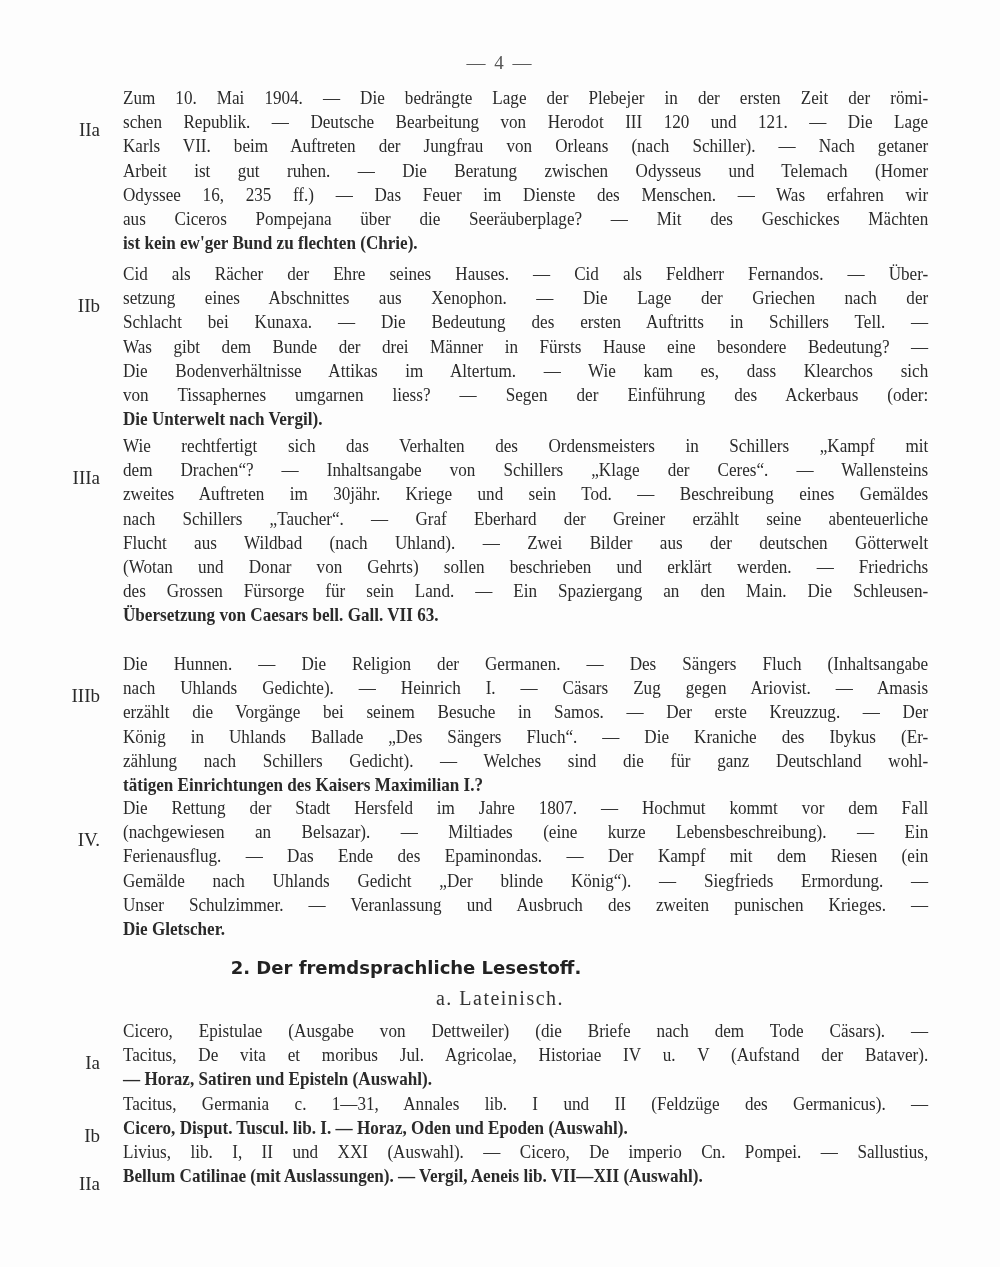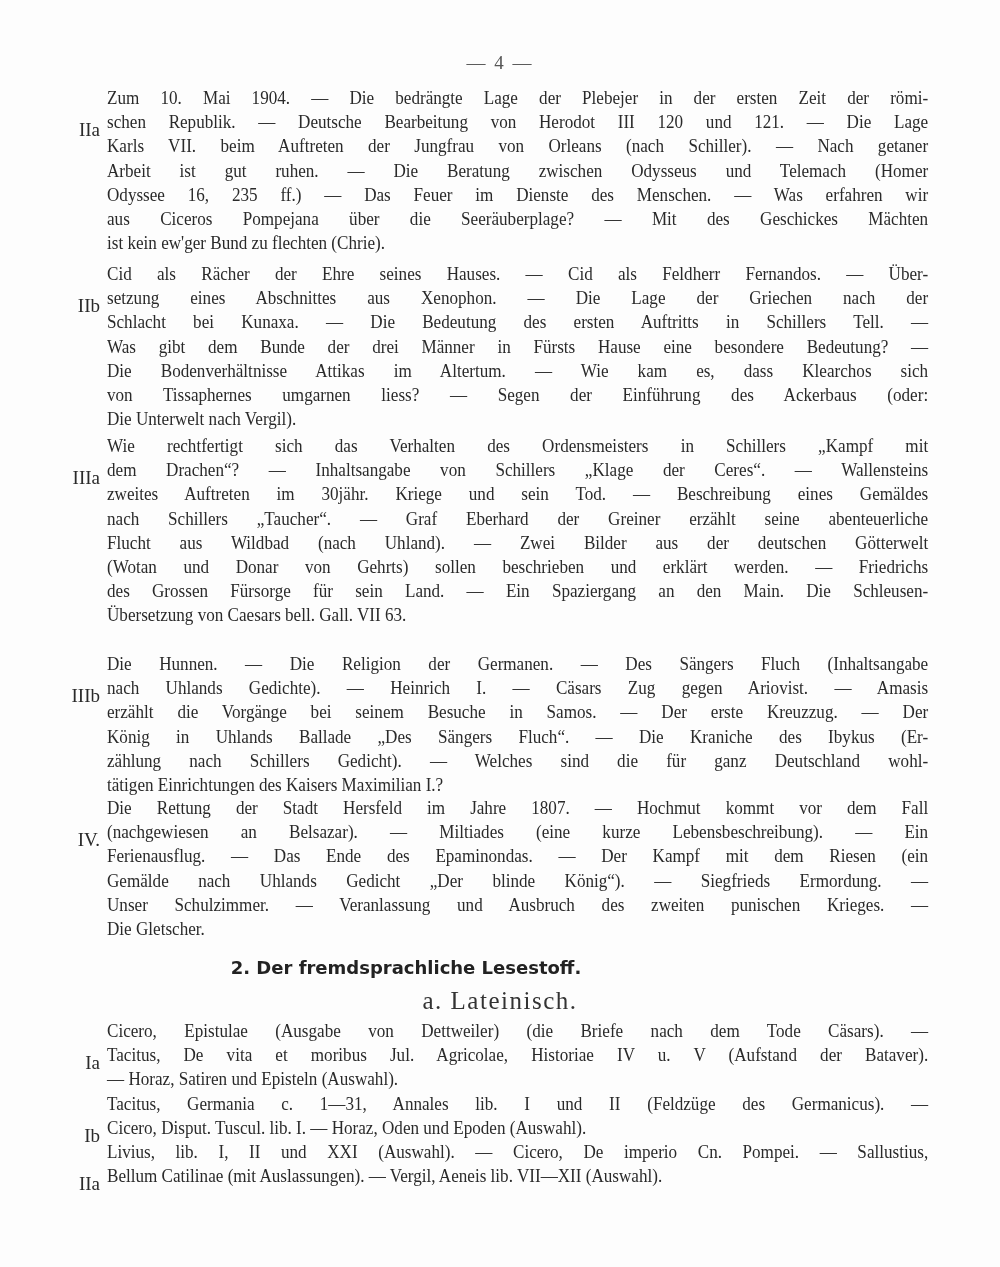--- a/index.html
+++ b/index.html
@@ -6,28 +6,28 @@
   body { width: 1000px; height: 1267px; position: relative; overflow: hidden; color: #2a2a2a; }
   .page { position: absolute; left: 0; top: 0; width: 1000px; height: 1267px; background: #fdfdfd; }
   .page-number { position: absolute; top: 52px; left: 0; width: 1000px; text-align: center;
     font-family: "Liberation Serif", serif; font-size: 19px; color: #555; letter-spacing: 2px; }
   .entry { position: absolute; left: 0; width: 1000px; }
   .label { position: absolute; left: 30px; width: 70px; text-align: right;
     font-family: "Liberation Serif", serif; font-size: 19px; line-height: 24.2px; white-space: nowrap; margin-top: 32px; }
   .lines { position: absolute; left: 107px; width: 822px; }
   .line { display: block; height: 24.2px; font-family: "Liberation Serif", serif; font-size: 19px;
     line-height: 24.2px; text-align: justify; text-align-last: justify; white-space: nowrap;
-    overflow: visible; transform-origin: left center; }
-  .line.last { text-align-last: left; }
+    overflow: visible; transform-origin: left center; margin-left: 16px; }
+  .line.last { text-align-last: left; font-weight: bold; }
   .line span { display: inline-block; transform: scaleX(0.9); transform-origin: left center; width: 111%; text-align: justify; text-align-last: justify; }
   .line.last span { text-align-last: left; }
   .section-heading { position: absolute; top: 957px; left: 0; width: 812px; text-align: center;
     font-family: "DejaVu Sans", sans-serif; font-weight: bold; font-size: 18px; color: #222; }
   .sub-heading { position: absolute; top: 987px; left: 0; width: 1000px; text-align: center;
-    font-family: "Liberation Serif", serif; font-size: 25px; letter-spacing: 1.5px; color: #333; }
+    font-family: "Liberation Serif", serif; font-size: 20px; letter-spacing: 1.5px; color: #333; }
 </style>
 </head>
 <body>
 
 <div class="page">
   <div class="page-number">— 4 —</div>
 
   <div class="entry" style="top:86px">
     <div class="label">IIa</div>
     <div class="lines">

